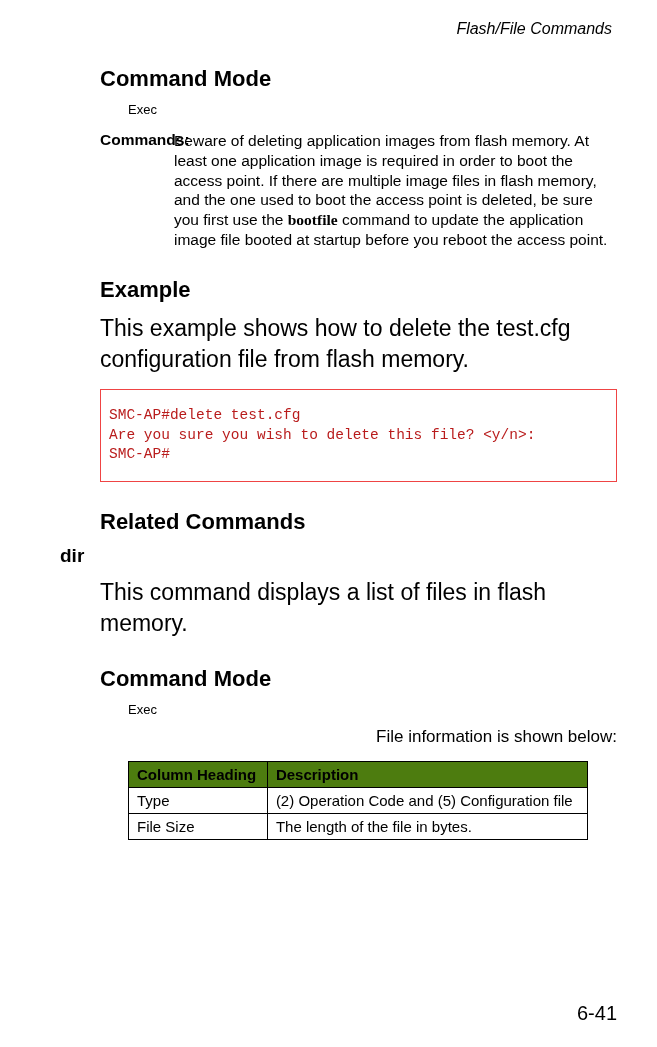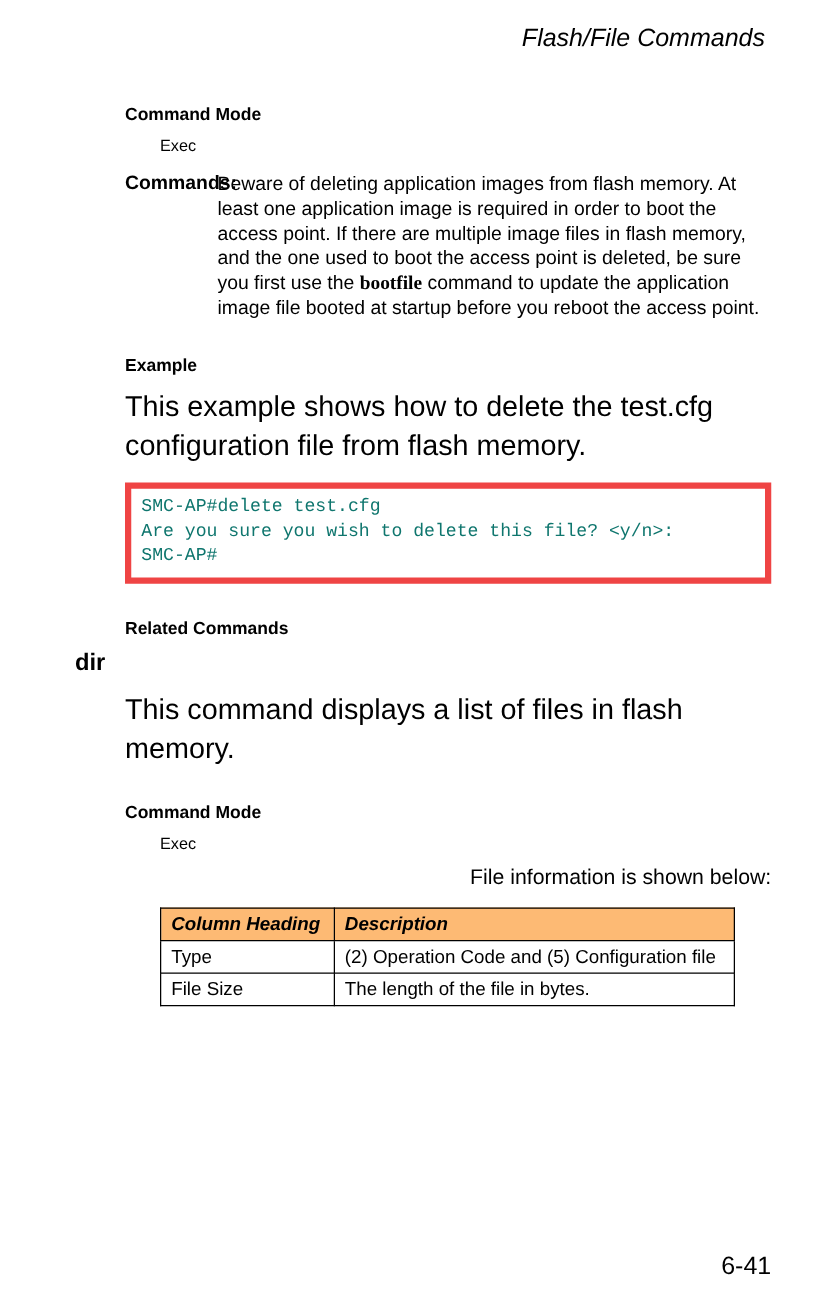--- a/index.html
+++ b/index.html
@@ -16,31 +16,31 @@
     }
     .page {
       position: relative;
       width: 657px;
       height: 1047px;
       padding: 20px 40px 0 60px;
     }
     .running-header {
       text-align: right;
       font-style: italic;
-      font-size: 20px;
-      margin-bottom: 40px;
+      font-size: 16px;
+      margin-bottom: 28px;
       margin-right: 5px;
     }
     .content {
       padding-left: 40px;
       padding-right: 0px;
     }
     .section-heading {
       font-weight: bold;
-      font-size: 14px;
+      font-size: 22px;
       margin-bottom: 10px;
       margin-top: 27px;
     }
     .indent-1 {
       padding-left: 28px;
       font-size: 13px;
       margin-bottom: 14px;
     }
     .caution-block {
       display: flex;
@@ -58,25 +58,25 @@
     .bold-inline {
       font-weight: bold;
       font-family: Liberation Serif, serif;
     }
     .body-text {
       font-size: 23px;
       line-height: 1.35;
       margin-bottom: 14px;
     }
     .code-block {
-      border: 5px solid #ef4444;
-      padding: 6px 8px;
+      border: 1px solid #ef4444;
+      padding: 16px 8px;
       font-family: "Courier New", Courier, monospace;
       font-size: 14.5px;
-      color: #0f766e;
+      color: #b91c1c;
       line-height: 1.35;
       margin-bottom: 15px;
       white-space: pre;
     }
     .related-list {
       padding-left: 24px;
       font-size: 17px;
       margin-bottom: 20px;
       line-height: 1.4;
     }
@@ -99,22 +99,21 @@
       font-size: 15px;
     }
     table.info-table th, table.info-table td {
       border: 1px solid #000000;
       padding: 4px 8px;
       text-align: left;
       vertical-align: top;
     }
     table.info-table th {
       font-weight: bold;
-      background: #fdba74;
-      font-style: italic;
+      background: #4d7c0f;
     }
     .page-number {
       position: absolute;
       bottom: 22px;
       right: 40px;
       font-size: 20px;
     }
   </style>
 </head>
 <body>

